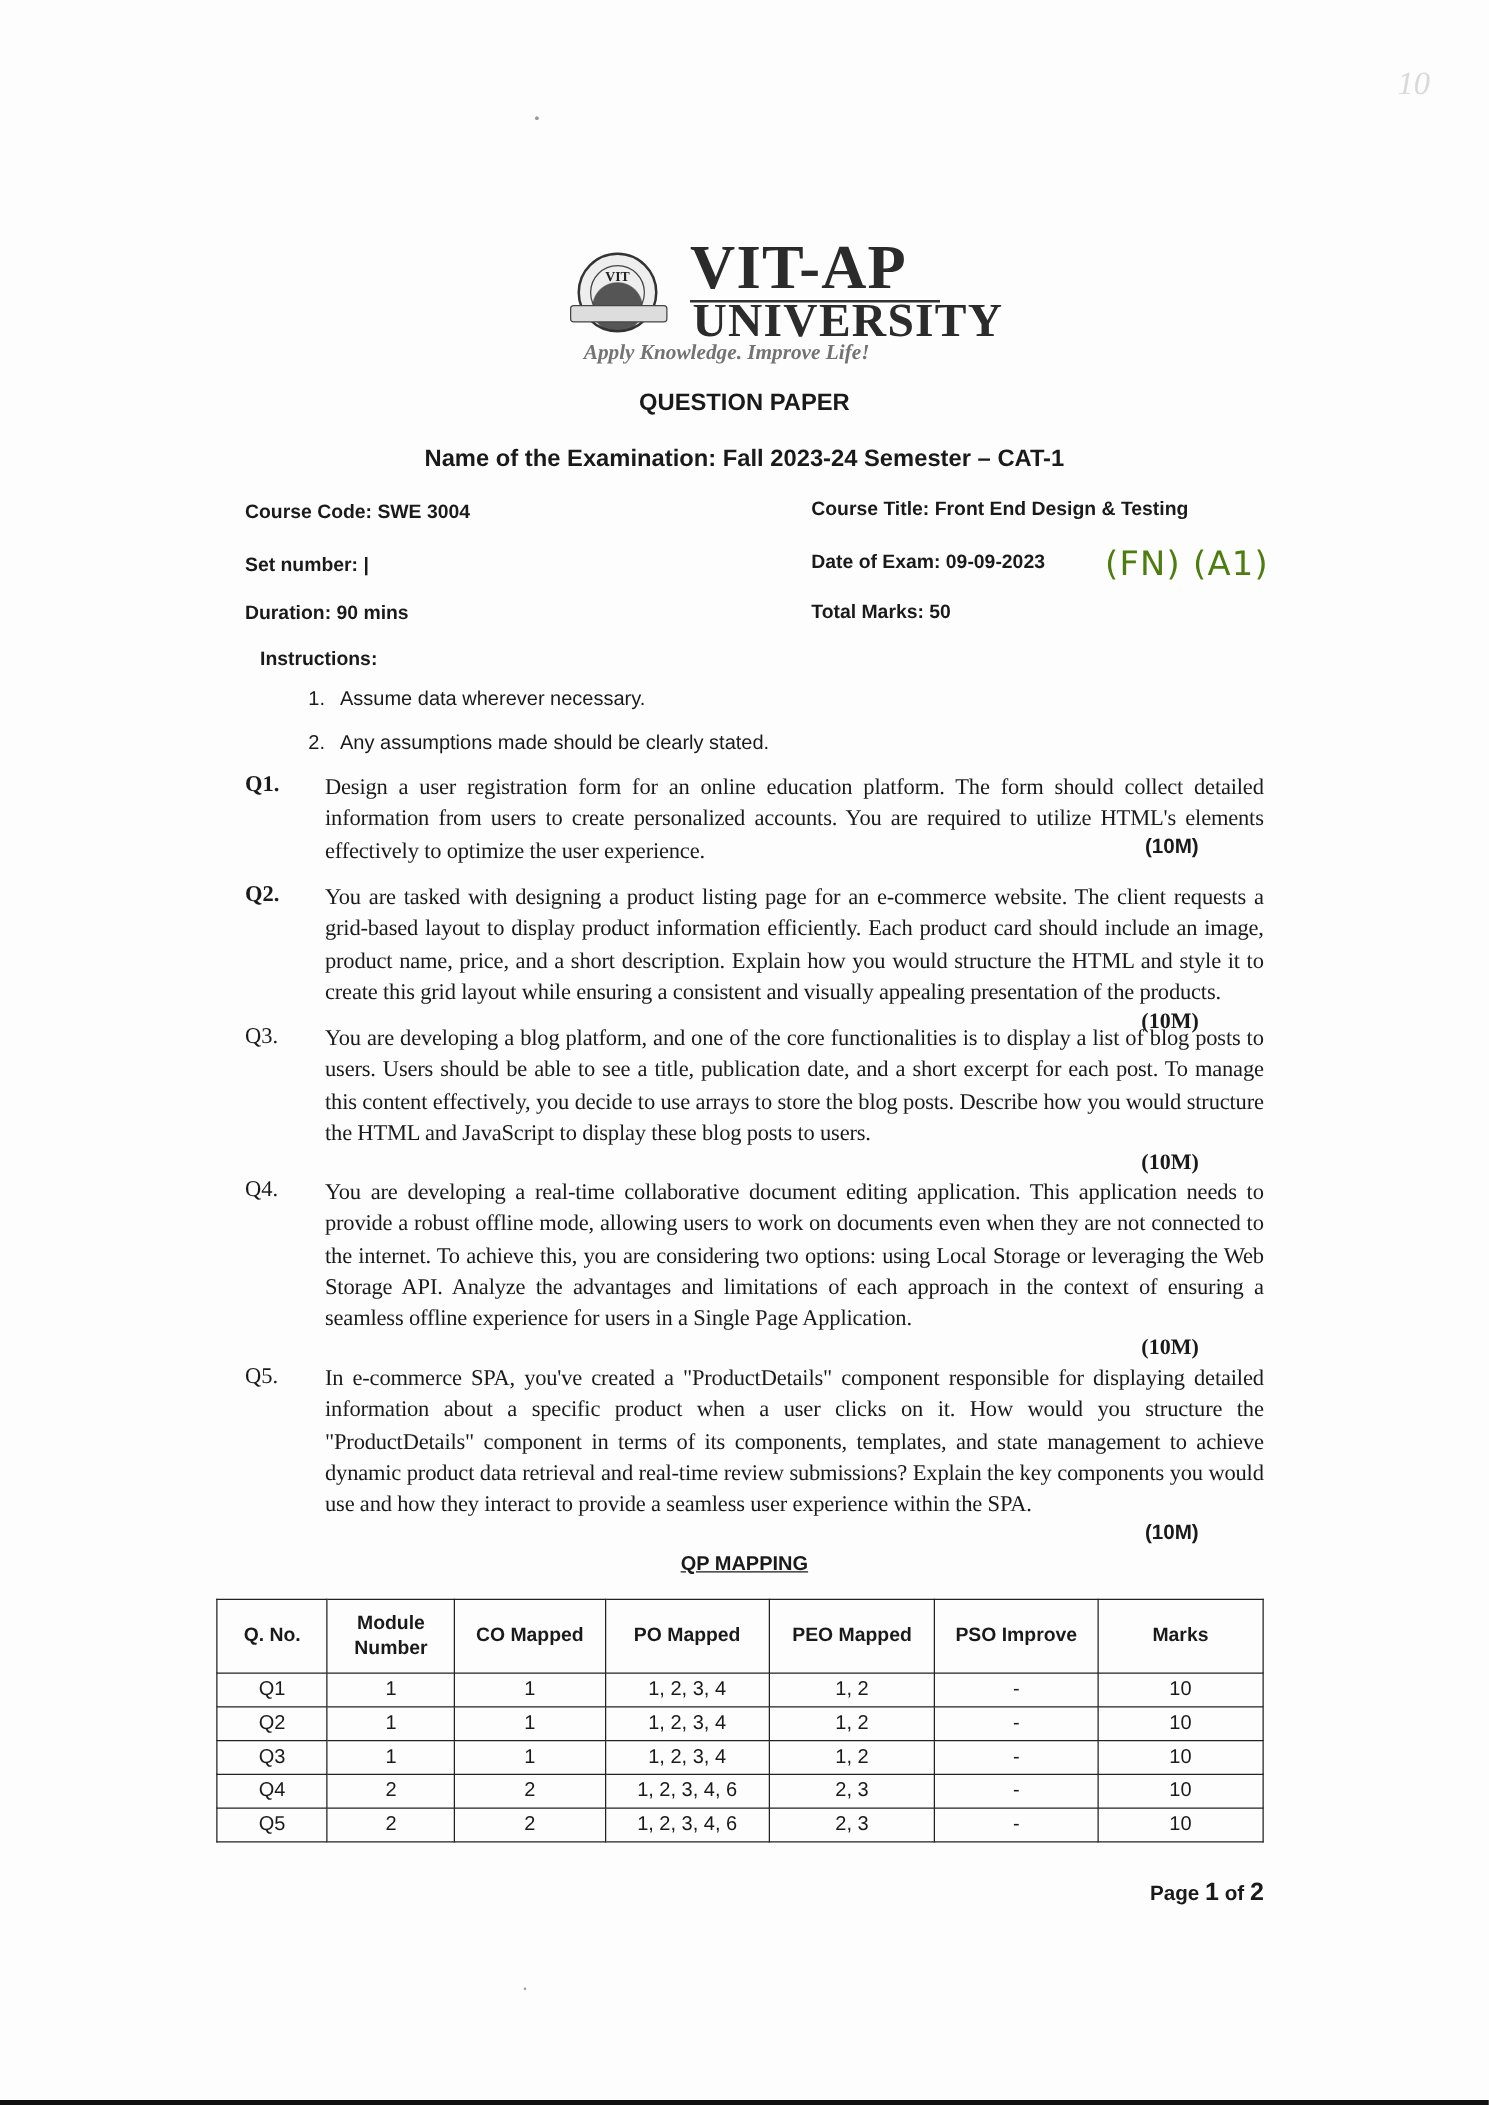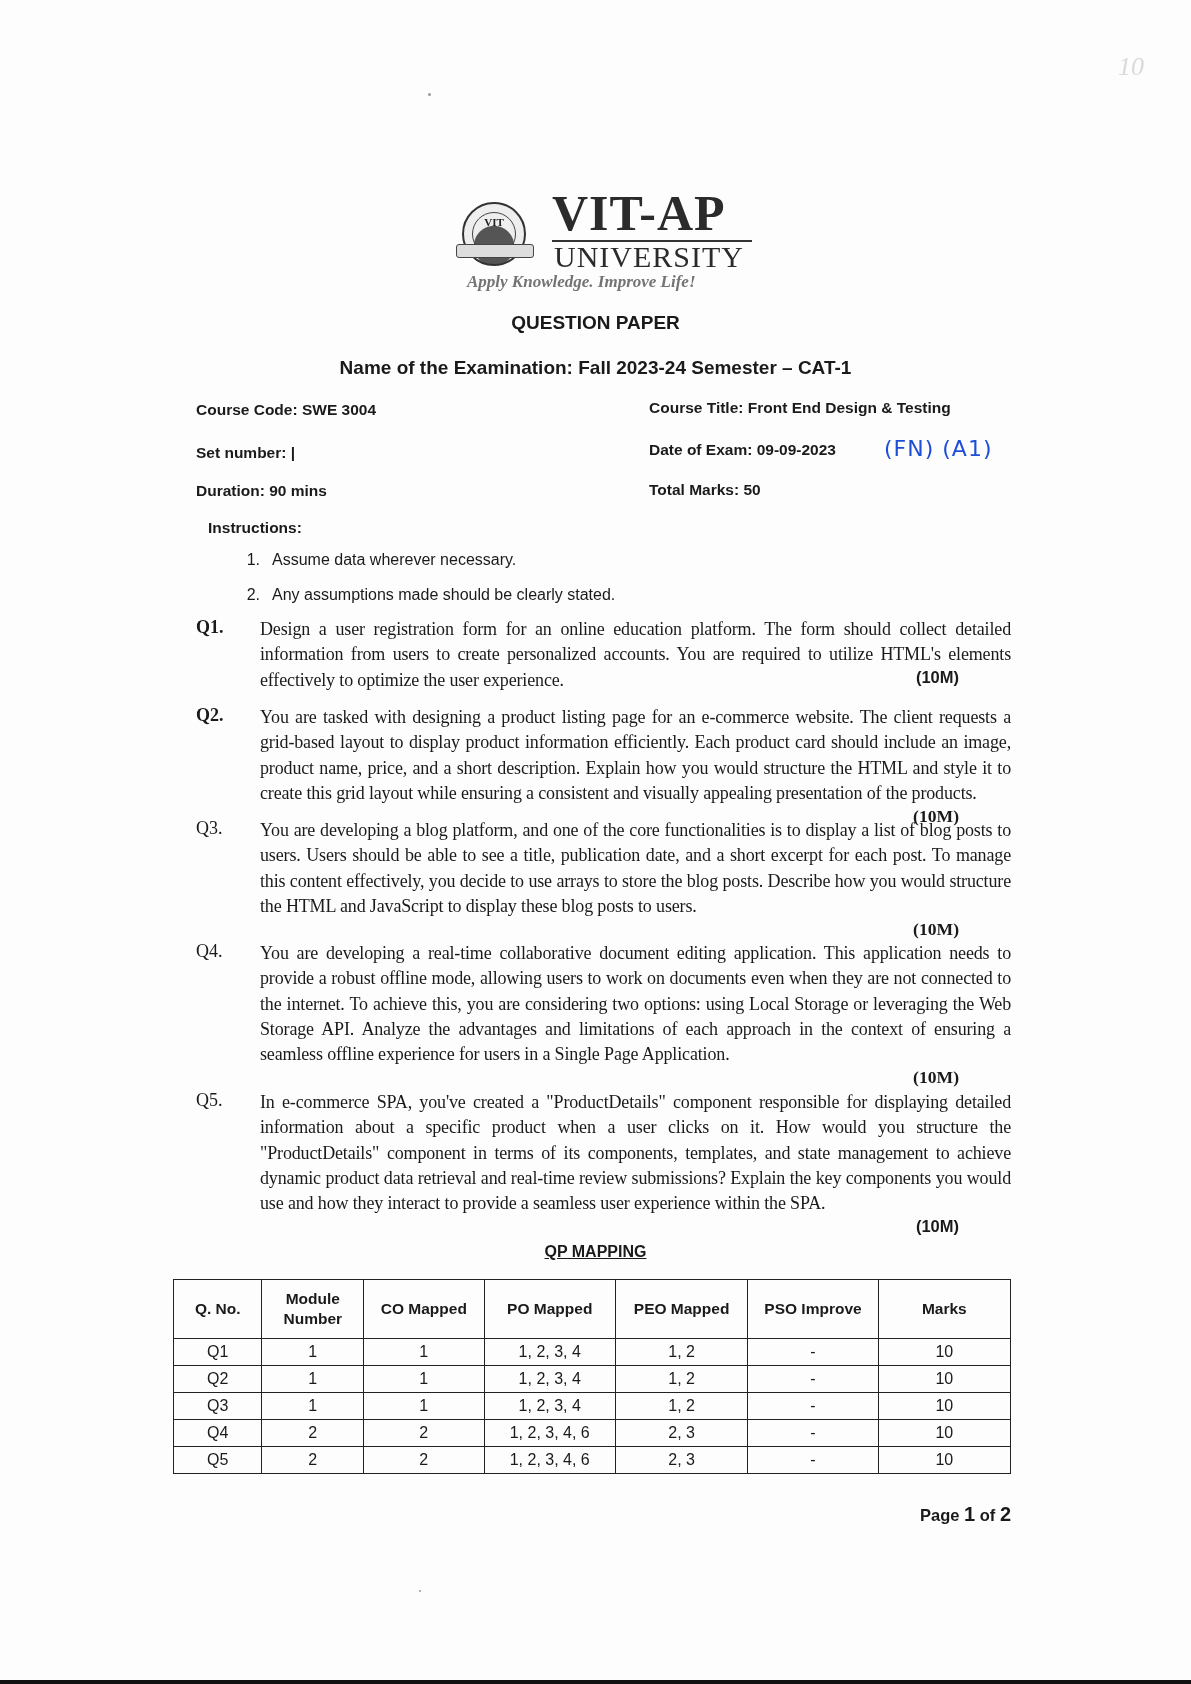--- a/index.html
+++ b/index.html
@@ -36,41 +36,41 @@
       background: #ddd; border: 1px solid #444; border-radius: 3px;
     }
     .logo-title {
       position: absolute; left: 90px; top: 0px;
       font-family: "Liberation Serif", serif; font-weight: bold; font-size: 50px; line-height: 50px;
       color: #2b2b2b; letter-spacing: 1px;
     }
     .logo-rule { position: absolute; left: 90px; top: 52px; width: 200px; height: 2px; background: #333; }
     .logo-sub {
       position: absolute; left: 92px; top: 52px;
-      font-family: "Liberation Serif", serif; font-weight: normal; font-size: 30px; line-height: 34px;
+      font-family: "Liberation Serif", serif; font-weight: bold; font-size: 38px; line-height: 34px;
       color: #2b2b2b; letter-spacing: 1px;
     }
     .logo-tag {
       position: absolute; left: 5px; top: 84px; white-space: nowrap;
       font-family: "Liberation Serif", serif; font-style: italic; font-weight: bold; font-size: 17px; color: #737373;
     }
     .qp-title {
       position: absolute; left: 0; width: 1191px; top: 312px; text-align: center;
       font-family: "Liberation Sans", sans-serif; font-weight: bold; font-size: 19px;
     }
     .exam-name {
       position: absolute; left: 0; width: 1191px; top: 357px; text-align: center;
       font-family: "Liberation Sans", sans-serif; font-weight: bold; font-size: 19px;
     }
     .meta {
       position: absolute; font-family: "Liberation Sans", sans-serif; font-weight: bold; font-size: 15.5px; white-space: nowrap;
     }
     .handwritten {
       position: absolute; left: 884px; top: 436px;
-      font-family: "DejaVu Sans", sans-serif; font-size: 22px; color: #1d4ed8; letter-spacing: 1px; white-space: nowrap;
+      font-family: "DejaVu Sans", sans-serif; font-size: 27px; color: #4d7c0f; letter-spacing: 1px; white-space: nowrap;
     }
     .instr-label { left: 196px; top: 519px; margin-left: 12px; }
     .instr {
       position: absolute; left: 244px; font-family: "Liberation Sans", sans-serif; font-size: 16px; white-space: nowrap;
     }
     .instr .num { display: inline-block; width: 16px; text-align: right; margin-right: 12px; }
 
     
     .question { position: absolute; left: 196px; width: 815px; }
     .q-label {

